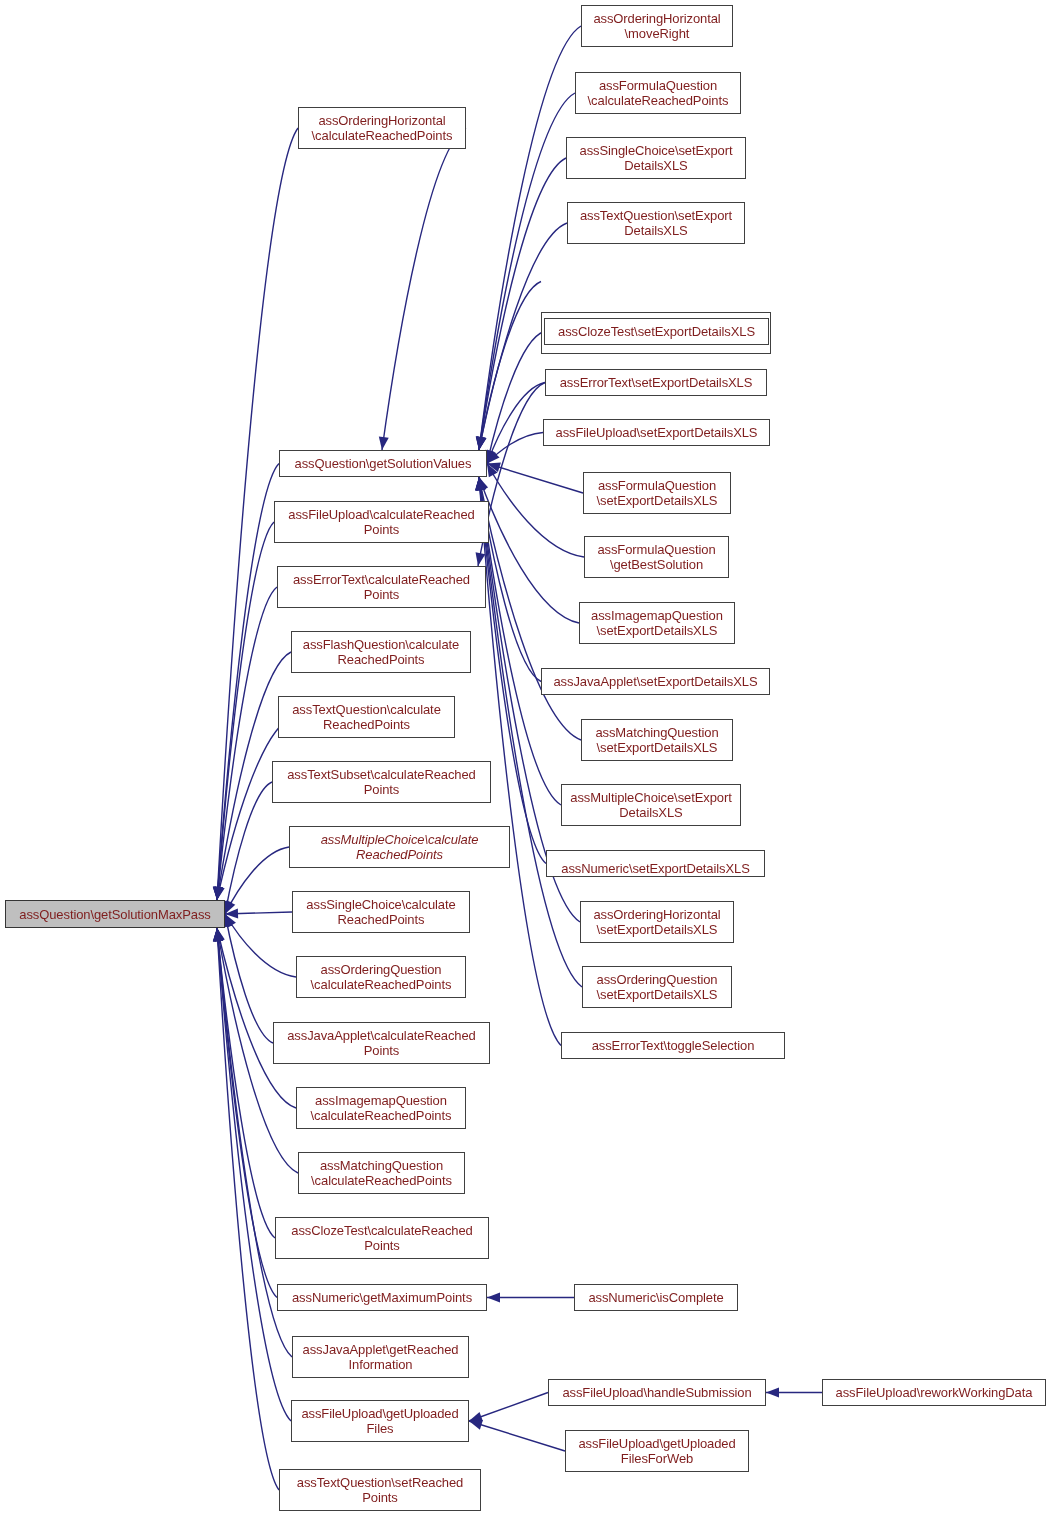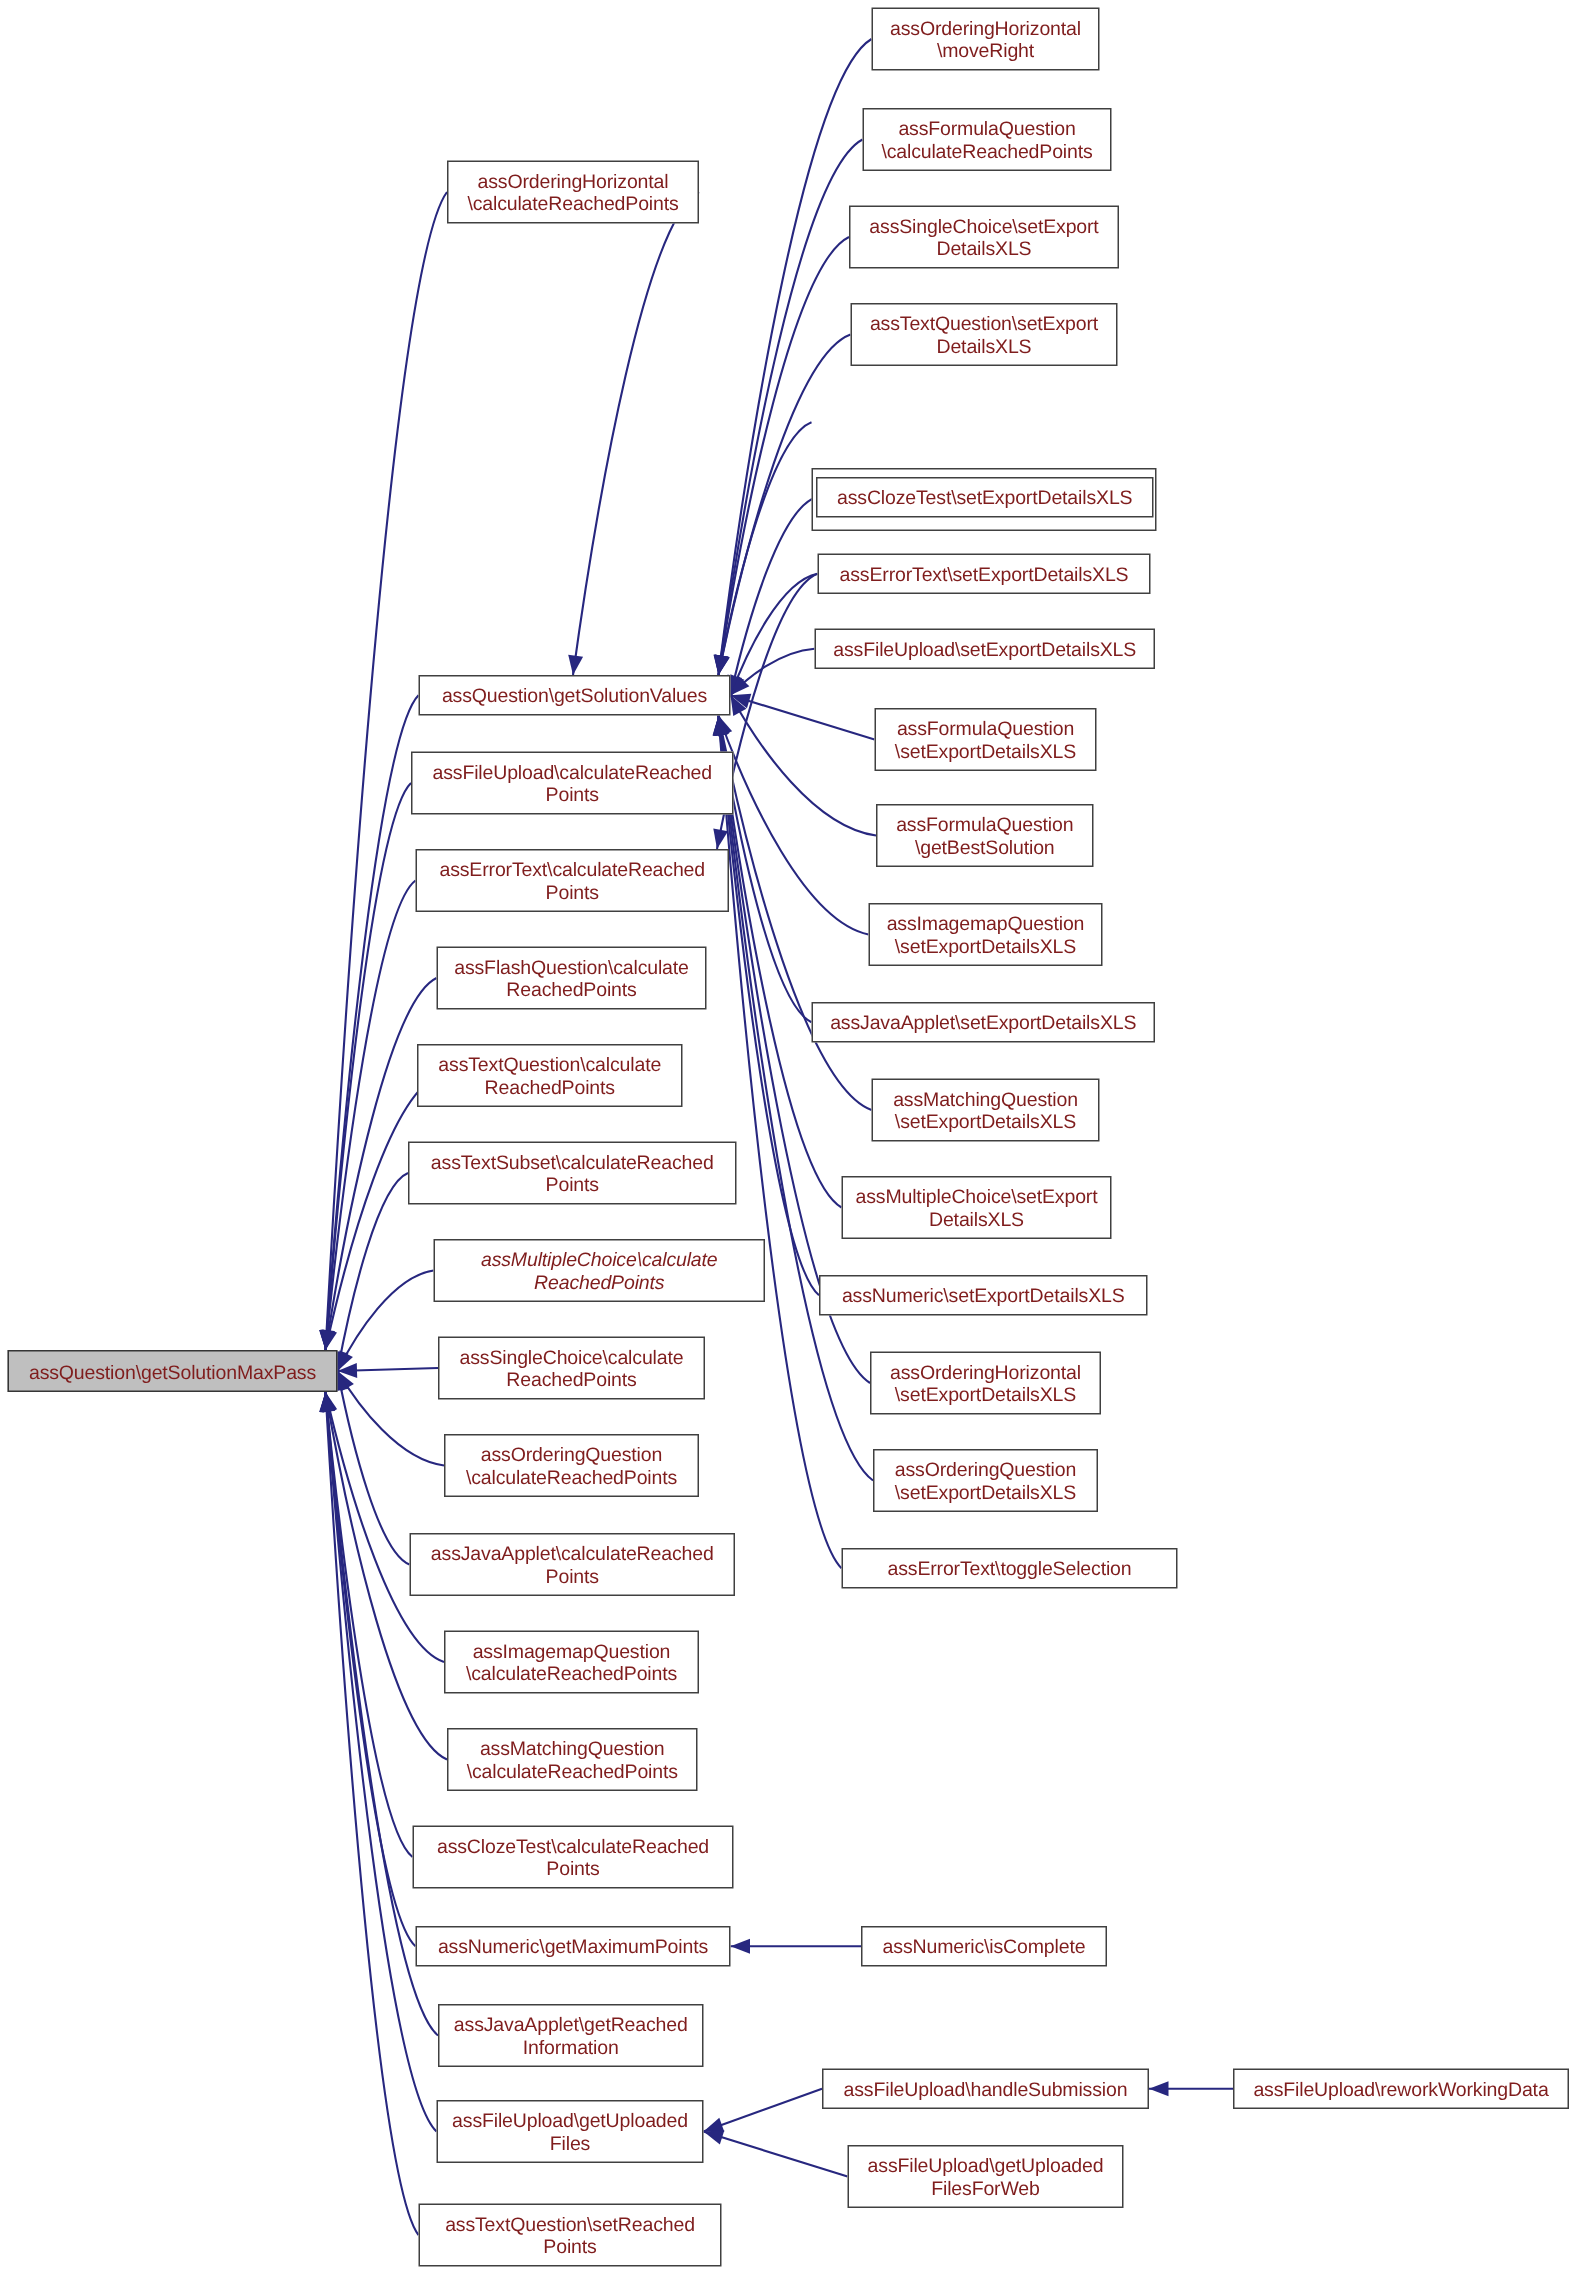--- a/index.html
+++ b/index.html
@@ -189,21 +189,21 @@
 \setExportDetailsXLS</span></div>
       <div class="node-box" style="left: 584px; top: 536px; width: 145px; height: 42px;"><span class="node-label">assFormulaQuestion
 \getBestSolution</span></div>
       <div class="node-box" style="left: 579px; top: 602px; width: 156px; height: 42px;"><span class="node-label">assImagemapQuestion
 \setExportDetailsXLS</span></div>
       <div class="node-box" style="left: 541px; top: 668px; width: 229px; height: 27px;"><span class="node-label">assJavaApplet\setExportDetailsXLS</span></div>
       <div class="node-box" style="left: 581px; top: 719px; width: 152px; height: 42px;"><span class="node-label">assMatchingQuestion
 \setExportDetailsXLS</span></div>
       <div class="node-box" style="left: 561px; top: 784px; width: 180px; height: 42px;"><span class="node-label">assMultipleChoice\setExport
 DetailsXLS</span></div>
-      <div class="node-box" style="left: 546px; top: 850px; width: 219px; height: 27px;"><span class="node-label">assNumeric\setExportDetailsXLS</span></div>
+      <div class="node-box" style="left: 546px; top: 850px; width: 219px; height: 27px; align-items: flex-end;"><span class="node-label">assNumeric\setExportDetailsXLS</span></div>
       <div class="node-box" style="left: 580px; top: 901px; width: 154px; height: 42px;"><span class="node-label">assOrderingHorizontal
 \setExportDetailsXLS</span></div>
       <div class="node-box" style="left: 582px; top: 966px; width: 150px; height: 42px;"><span class="node-label">assOrderingQuestion
 \setExportDetailsXLS</span></div>
       <div class="node-box" style="left: 561px; top: 1032px; width: 224px; height: 27px;"><span class="node-label">assErrorText\toggleSelection</span></div>
       <div class="node-box" style="left: 574px; top: 1284px; width: 164px; height: 27px;"><span class="node-label">assNumeric\isComplete</span></div>
       <div class="node-box" style="left: 548px; top: 1379px; width: 218px; height: 27px;"><span class="node-label">assFileUpload\handleSubmission</span></div>
       <div class="node-box" style="left: 565px; top: 1430px; width: 184px; height: 42px;"><span class="node-label">assFileUpload\getUploaded
 FilesForWeb</span></div>
       <div class="node-box" style="left: 822px; top: 1379px; width: 224px; height: 27px;"><span class="node-label">assFileUpload\reworkWorkingData</span></div>

